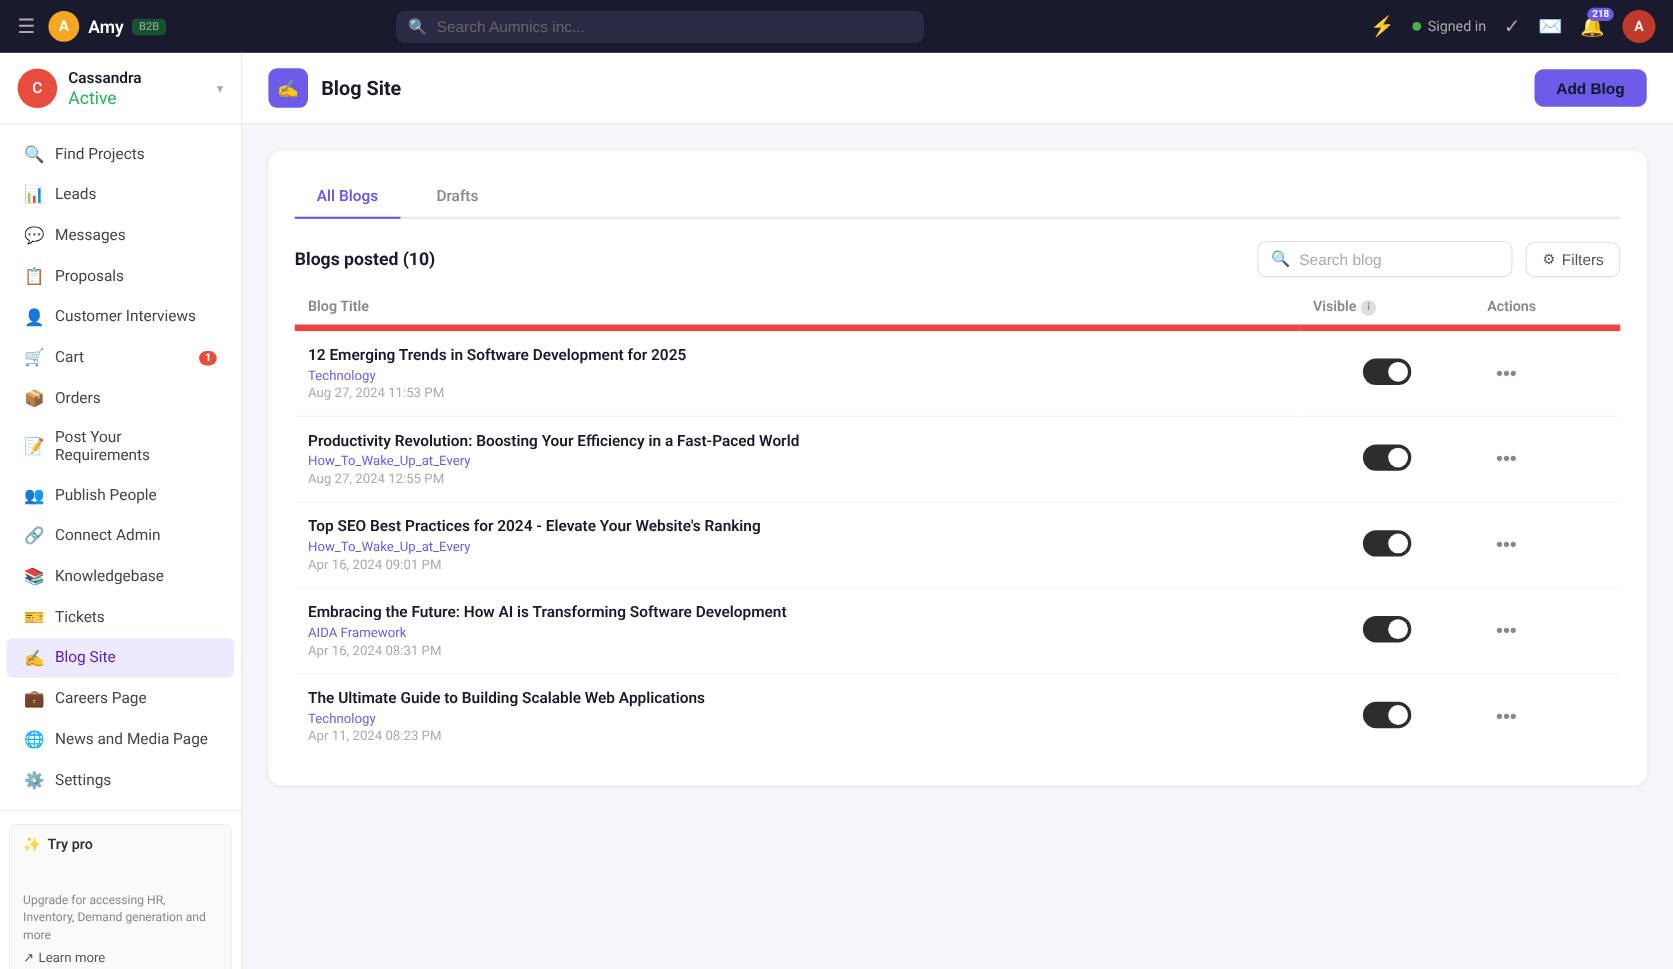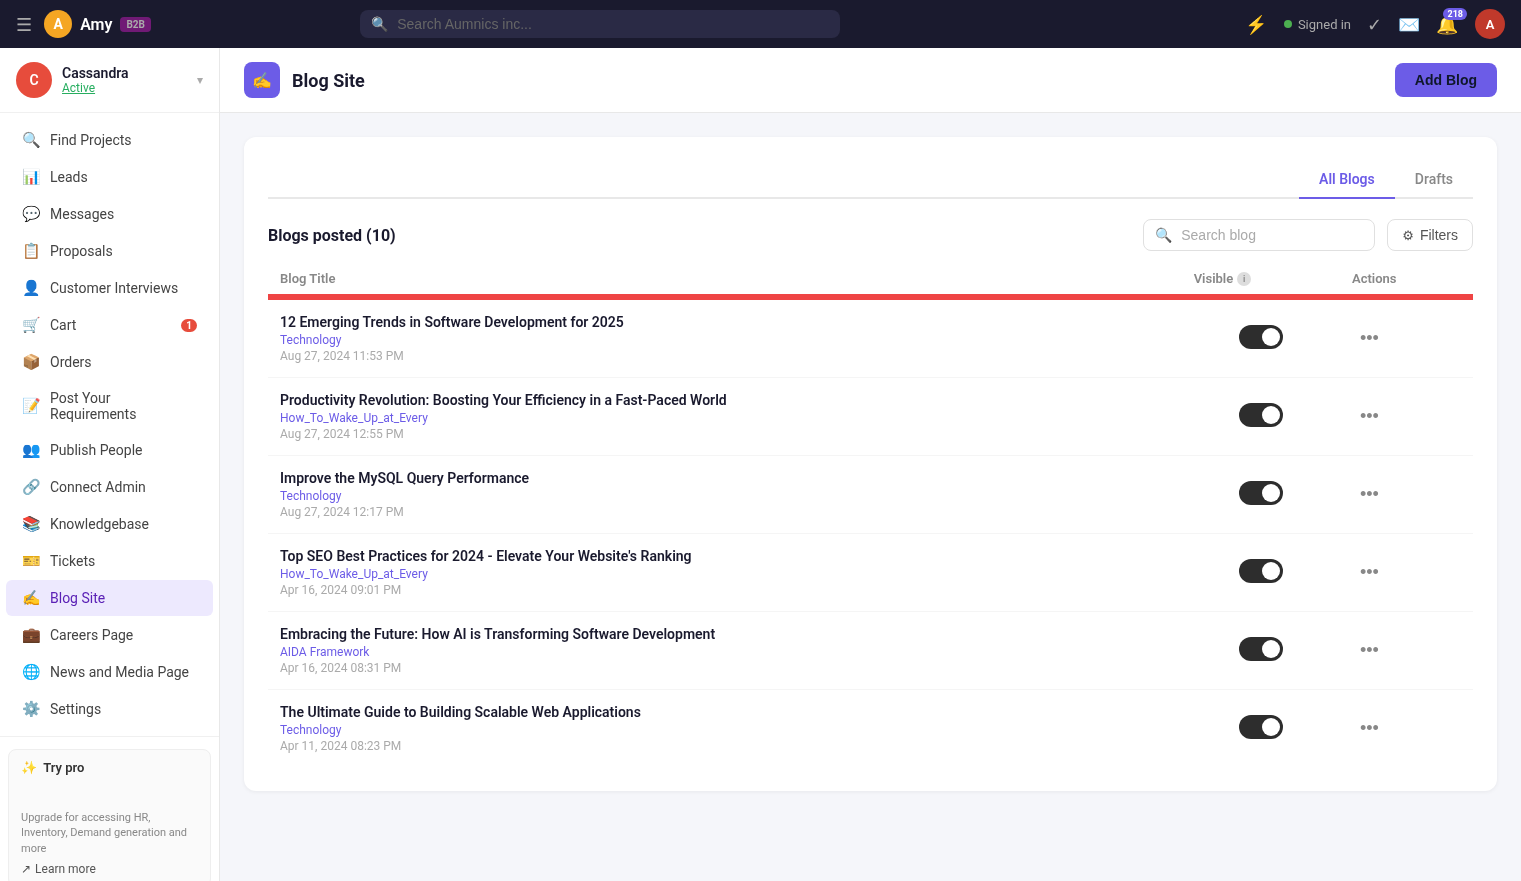--- a/index.html
+++ b/index.html
@@ -13,21 +13,21 @@
       align-items: center;
       padding: 0 16px;
       gap: 12px;
       flex-shrink: 0;
       z-index: 100;
     }
     .topnav-hamburger { color: #aaa; font-size: 18px; cursor: pointer; }
     .topnav-logo { display: flex; align-items: center; gap: 8px; }
     .topnav-logo-circle { width: 28px; height: 28px; background: #f5a623; border-radius: 50%; display: flex; align-items: center; justify-content: center; font-size: 14px; color: white; font-weight: bold; }
     .topnav-appname { color: white; font-size: 16px; font-weight: 600; }
-    .topnav-badge { background: #701a75; color: #aaa; font-size: 10px; padding: 2px 6px; border-radius: 4px; font-weight: 700; }
+    .topnav-badge { background: #14532d; color: #aaa; font-size: 10px; padding: 2px 6px; border-radius: 4px; font-weight: 400; }
     .topnav-search {
       flex: 1;
       max-width: 480px;
       margin: 0 auto;
       display: flex;
       align-items: center;
       background: #2a2a45;
       border-radius: 8px;
       padding: 6px 12px;
       gap: 8px;
@@ -66,21 +66,21 @@
       display: flex;
       align-items: center;
       gap: 10px;
       padding: 14px 16px;
       border-bottom: 1px solid #f0f0f0;
       cursor: pointer;
     }
     .sidebar-avatar { width: 36px; height: 36px; background: #e74c3c; border-radius: 50%; display: flex; align-items: center; justify-content: center; color: white; font-size: 14px; font-weight: 600; flex-shrink: 0; }
     .sidebar-user-info { flex: 1; }
     .sidebar-username { font-size: 14px; font-weight: 600; color: #1a1a2e; }
-    .sidebar-status { font-size: 12px; color: #27ae60; text-decoration: underline; }
+    .sidebar-status { font-size: 16px; color: #27ae60; }
     .sidebar-chevron { color: #aaa; font-size: 12px; }
 
     .sidebar-nav { padding: 8px 0; }
     .sidebar-item {
       display: flex;
       align-items: center;
       gap: 10px;
       padding: 9px 16px;
       cursor: pointer;
       color: #444;
@@ -131,21 +131,21 @@
     
     .blog-content { padding: 24px; }
     .blog-card {
       background: white;
       border-radius: 12px;
       padding: 24px;
       box-shadow: 0 1px 4px rgba(0,0,0,0.06);
     }
 
     
-    .tabs { display: flex; gap: 0; border-bottom: 2px solid #e8e8e8; margin-bottom: 20px; justify-content: flex-end; }
+    .tabs { display: flex; gap: 13px; border-bottom: 2px solid #e8e8e8; margin-bottom: 20px; }
     .tab {
       padding: 10px 20px;
       font-size: 14px;
       font-weight: 500;
       color: #888;
       cursor: pointer;
       border-bottom: 2px solid transparent;
       margin-bottom: -2px;
     }
     .tab.active { color: #6c5ce7; border-bottom-color: #6c5ce7; font-weight: 600; }
@@ -437,80 +437,64 @@
         
         <span class="toggle-slider"></span>
       </label>
     </td>
     <td>
       <button class="more-btn">•••</button>
     </td>
   </tr>
               <tr>
     <td>
-      <div class="blog-title-text">Improve the MySQL Query Performance</div>
-      <div class="blog-category">Technology</div>
-      <div class="blog-date">Aug 27, 2024 12:17 PM</div>
+      <div class="blog-title-text">Top SEO Best Practices for 2024 - Elevate Your Website's Ranking</div>
+      <div class="blog-category">How_To_Wake_Up_at_Every</div>
+      <div class="blog-date">Apr 16, 2024 09:01 PM</div>
     </td>
     <td class="visible-col">
       <label class="toggle">
         
         <span class="toggle-slider"></span>
       </label>
     </td>
     <td>
       <button class="more-btn">•••</button>
     </td>
   </tr>
               <tr>
     <td>
-      <div class="blog-title-text">Top SEO Best Practices for 2024 - Elevate Your Website's Ranking</div>
-      <div class="blog-category">How_To_Wake_Up_at_Every</div>
-      <div class="blog-date">Apr 16, 2024 09:01 PM</div>
+      <div class="blog-title-text">Embracing the Future: How AI is Transforming Software Development</div>
+      <div class="blog-category">AIDA Framework</div>
+      <div class="blog-date">Apr 16, 2024 08:31 PM</div>
     </td>
     <td class="visible-col">
       <label class="toggle">
         
         <span class="toggle-slider"></span>
       </label>
     </td>
     <td>
       <button class="more-btn">•••</button>
     </td>
   </tr>
               <tr>
     <td>
-      <div class="blog-title-text">Embracing the Future: How AI is Transforming Software Development</div>
-      <div class="blog-category">AIDA Framework</div>
-      <div class="blog-date">Apr 16, 2024 08:31 PM</div>
+      <div class="blog-title-text">The Ultimate Guide to Building Scalable Web Applications</div>
+      <div class="blog-category">Technology</div>
+      <div class="blog-date">Apr 11, 2024 08:23 PM</div>
     </td>
     <td class="visible-col">
       <label class="toggle">
         
         <span class="toggle-slider"></span>
       </label>
     </td>
     <td>
       <button class="more-btn">•••</button>
     </td>
   </tr>
-              <tr>
-    <td>
-      <div class="blog-title-text">The Ultimate Guide to Building Scalable Web Applications</div>
-      <div class="blog-category">Technology</div>
-      <div class="blog-date">Apr 11, 2024 08:23 PM</div>
-    </td>
-    <td class="visible-col">
-      <label class="toggle">
-        
-        <span class="toggle-slider"></span>
-      </label>
-    </td>
-    <td>
-      <button class="more-btn">•••</button>
-    </td>
-  </tr>
             </tbody>
         </table>
       </div>
     </div>
   </main>
 </div>
 
 </body></html>

